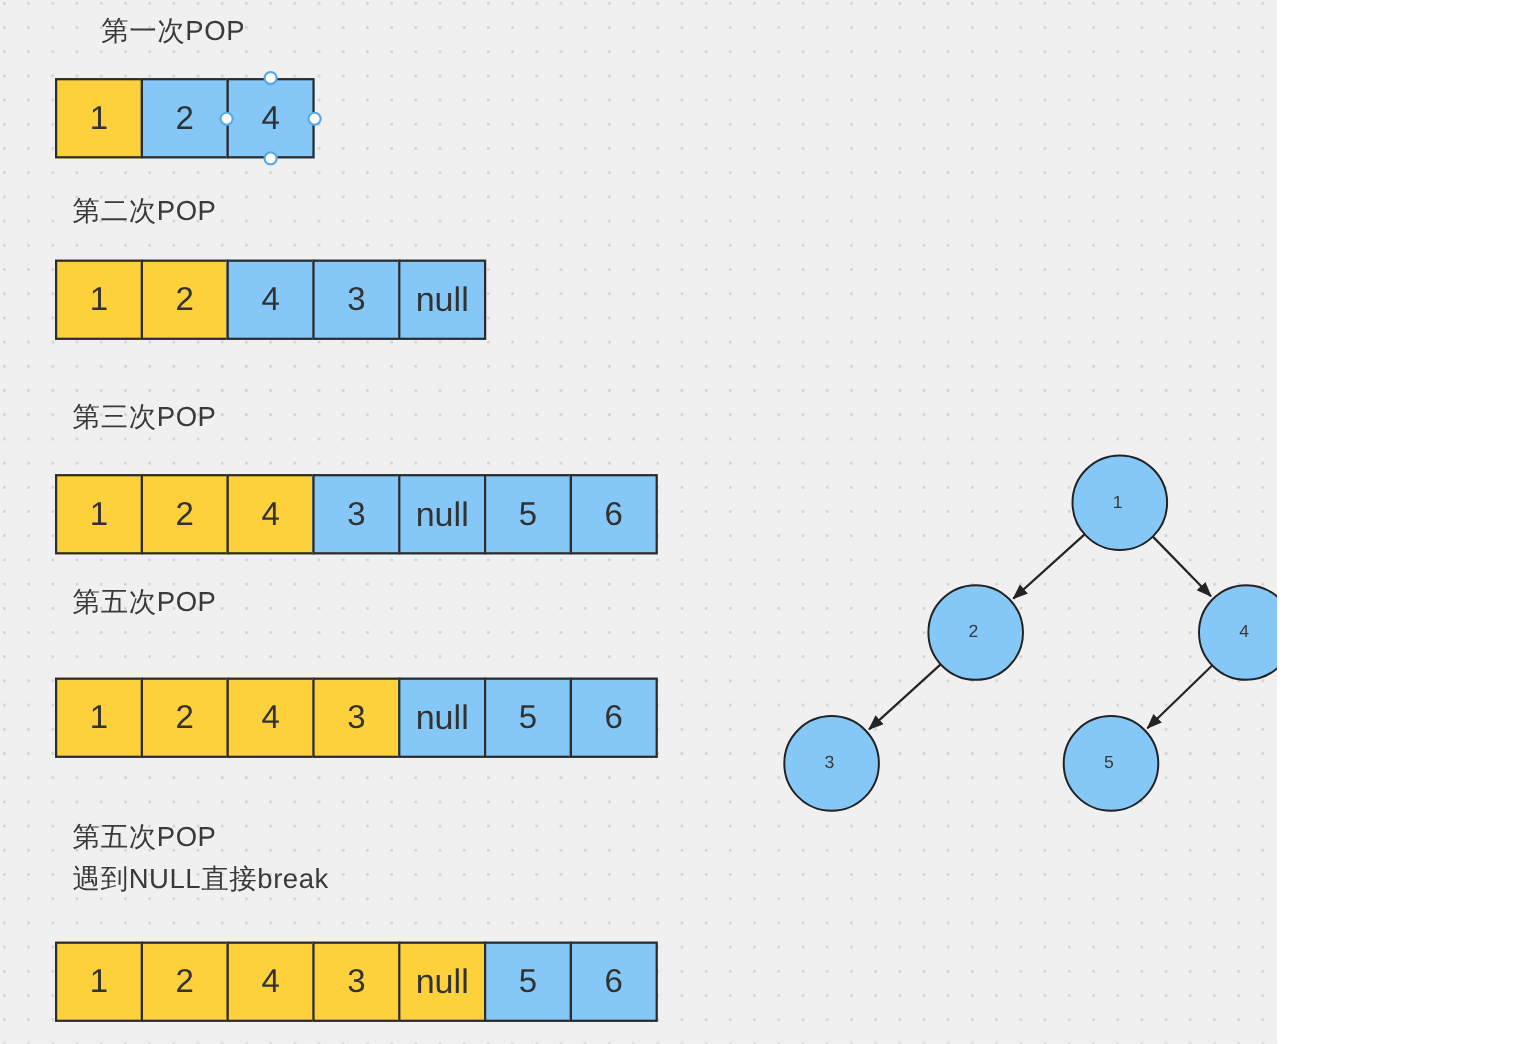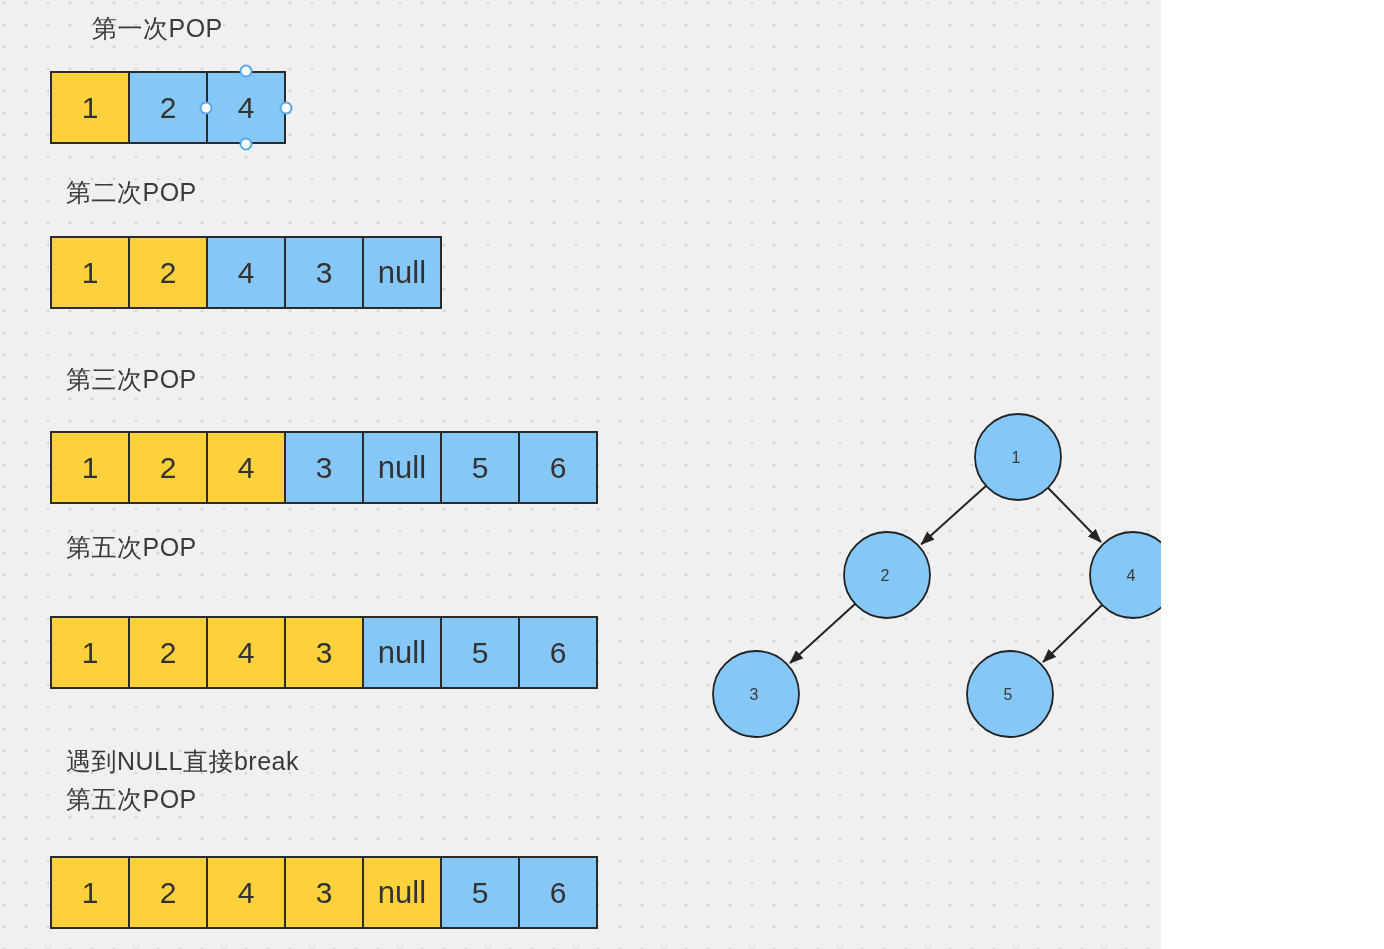--- a/index.html
+++ b/index.html
@@ -91,22 +91,22 @@
       <div class="array-row" style="left: 50px; top: 616px;">
         <div class="array-cell" style="background: rgb(252, 209, 60);">1</div>
         <div class="array-cell" style="background: rgb(252, 209, 60);">2</div>
         <div class="array-cell" style="background: rgb(252, 209, 60);">4</div>
         <div class="array-cell" style="background: rgb(252, 209, 60);">3</div>
         <div class="array-cell small-text" style="background: rgb(133, 200, 248);">null</div>
         <div class="array-cell" style="background: rgb(133, 200, 248);">5</div>
         <div class="array-cell" style="background: rgb(133, 200, 248);">6</div>
       </div>
       <div class="step-title" style="left: 66px; top: 742px;">
+        <div>第五次POP</div>
         <div>遇到NULL直接break</div>
-        <div>第五次POP</div>
       </div>
       <div class="array-row" style="left: 50px; top: 856px;">
         <div class="array-cell" style="background: rgb(252, 209, 60);">1</div>
         <div class="array-cell" style="background: rgb(252, 209, 60);">2</div>
         <div class="array-cell" style="background: rgb(252, 209, 60);">4</div>
         <div class="array-cell" style="background: rgb(252, 209, 60);">3</div>
         <div class="array-cell small-text" style="background: rgb(252, 209, 60);">null</div>
         <div class="array-cell" style="background: rgb(133, 200, 248);">5</div>
         <div class="array-cell" style="background: rgb(133, 200, 248);">6</div>
       </div>

